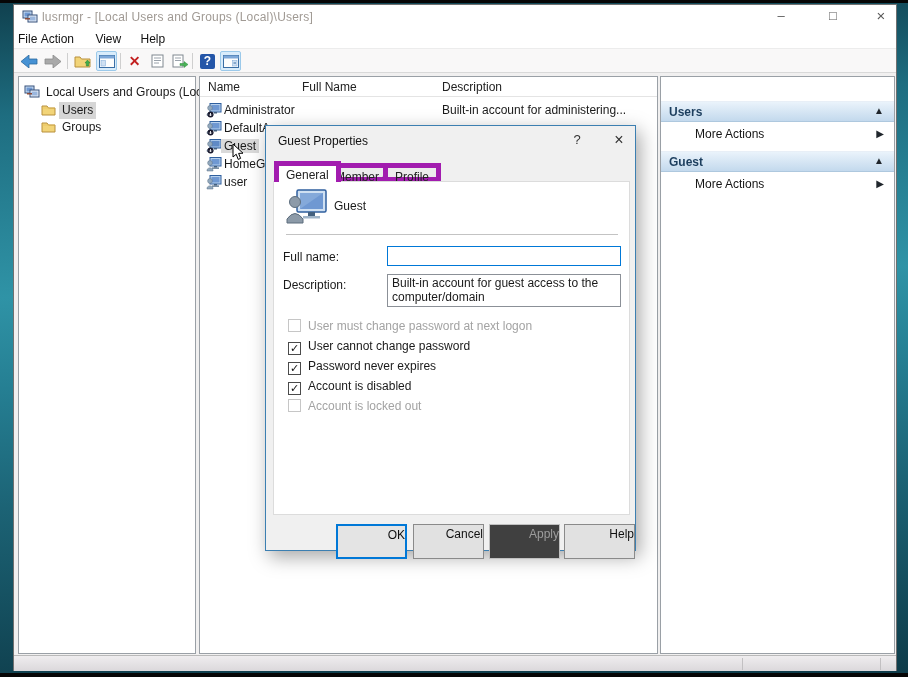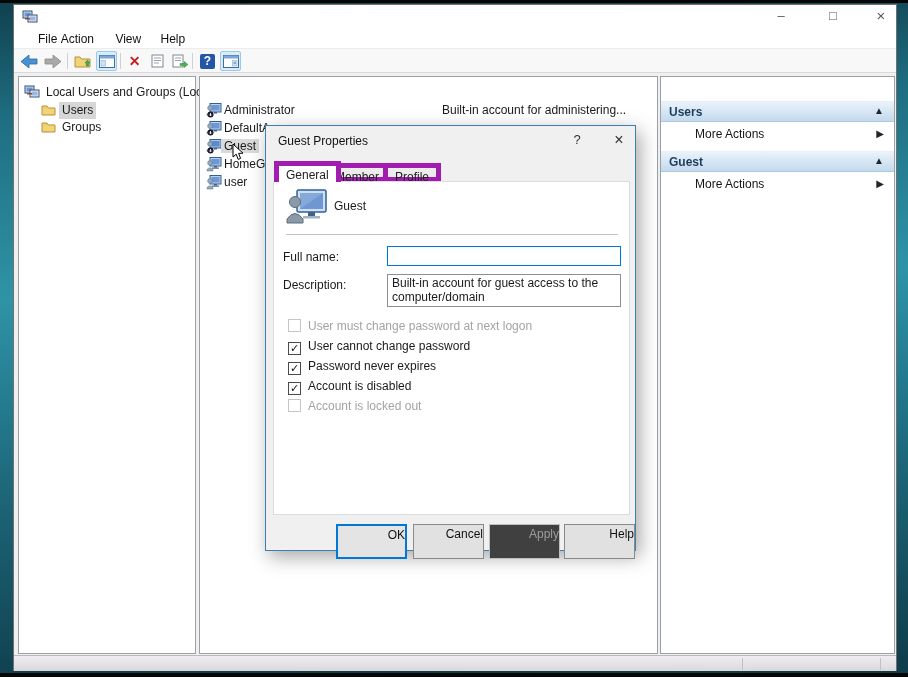--- a/index.html
+++ b/index.html
@@ -91,27 +91,28 @@
 <div id="window" class="abs">
 
   <div id="titlebar" class="abs">
     <svg class="abs" style="left:8px;top:5px" width="16" height="14" viewBox="0 0 16 14">
       <rect x="1" y="1" width="9" height="7" fill="#cfe0f2" stroke="#35507c"></rect>
       <rect x="2.5" y="2.5" width="6" height="4" fill="#6f98d2"></rect>
       <rect x="6" y="5" width="9" height="7" fill="#e8eef6" stroke="#35507c"></rect>
       <rect x="7.5" y="6.5" width="6" height="4" fill="#9ab6dd"></rect>
       <rect x="3" y="8" width="5" height="1.5" fill="#8a4b3a"></rect>
     </svg>
+    <span id="title-text" class="abs">lusrmgr - [Local Users and Groups (Local)\Users]</span>
     <div class="win-ctrl abs" style="left:750px"><span>–</span></div>
     <div class="win-ctrl abs" style="left:802px"><span>□</span></div>
     <div class="win-ctrl abs" style="left:850px;font-size:15px"><span>×</span></div>
   </div>
 
   <div id="menubar" class="abs">
-    <span class="menu-item" style="margin-left:24px">File</span>
+    <span class="menu-item" style="margin-left:4px">File</span>
     <span class="menu-item" style="">Action</span>
     <span class="menu-item" style="margin-left:18px">View</span>
     <span class="menu-item" style="margin-left:16px">Help</span>
   </div>
 
   <div id="toolbar" class="abs">
     <div class="tbtn abs" style="left:5px">
       <svg width="17" height="13" viewBox="0 0 17 13">
           <path d="M8 0 L8 4 L16 4 L16 9 L8 9 L8 13 L0 6.5 Z" fill="#4792d4" stroke="#2c6aa0" stroke-width=".8"></path>
         </svg>
@@ -191,20 +192,25 @@
     <div class="tree-row abs" style="top:42px">
       <svg class="abs" style="left:22px;top:2px" width="15" height="12" viewBox="0 0 15 12">
         <path d="M1 2 L6 2 L7.5 4 L14 4 L14 11 L1 11 Z" fill="#f2d478" stroke="#b8903c"></path>
         <path d="M1 4 L14 4" stroke="#e4bd55" stroke-width=".6"></path>
       </svg>
       <span class="tree-label abs" style="left:40px">Groups</span>
     </div>
   </div>
 
   <div id="list-panel" class="abs panel">
+    <div id="list-header" class="abs">
+      <span class="col-h abs" style="left:8px">Name</span>
+      <span class="col-h abs" style="left:102px">Full Name</span>
+      <span class="col-h abs" style="left:242px">Description</span>
+    </div>
 
     <div class="lrow abs" style="top:24px">
       <svg class="abs" style="left:6px;top:2px" width="16" height="15" viewBox="0 0 16 15">
         <rect x="4" y="0.5" width="11" height="8.5" fill="#b9d2ee" stroke="#2f5f9e"></rect>
         <rect x="5.5" y="2" width="8" height="5.5" fill="#6f98d2"></rect>
         <rect x="8" y="9" width="3" height="1.5" fill="#44617f"></rect>
         <circle cx="4" cy="5" r="2.4" fill="#93a9bd" stroke="#5c7389" stroke-width=".5"></circle>
         <path d="M1 11 Q4 7.5 7 11 L7 12.5 L1 12.5 Z" fill="#93a9bd" stroke="#5c7389" stroke-width=".5"></path>
         <circle cx="4.5" cy="11.5" r="3" fill="#18182c"></circle>
         <path d="M4.5 10 L4.5 12.6 M3.3 11.6 L4.5 12.9 L5.7 11.6" stroke="#fff" stroke-width=".9" fill="none"></path>

